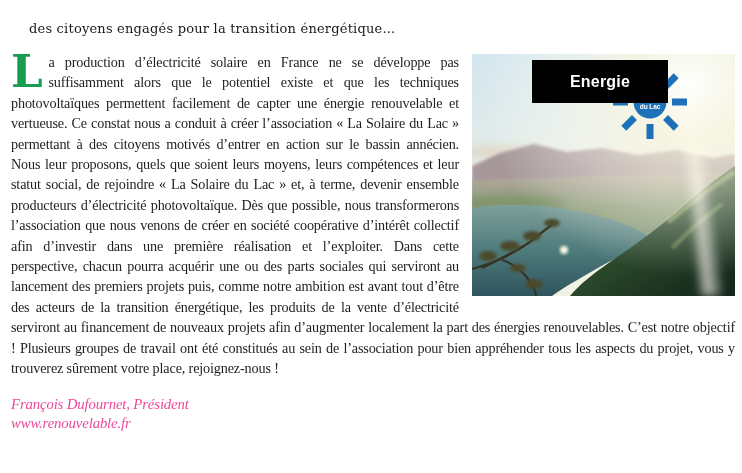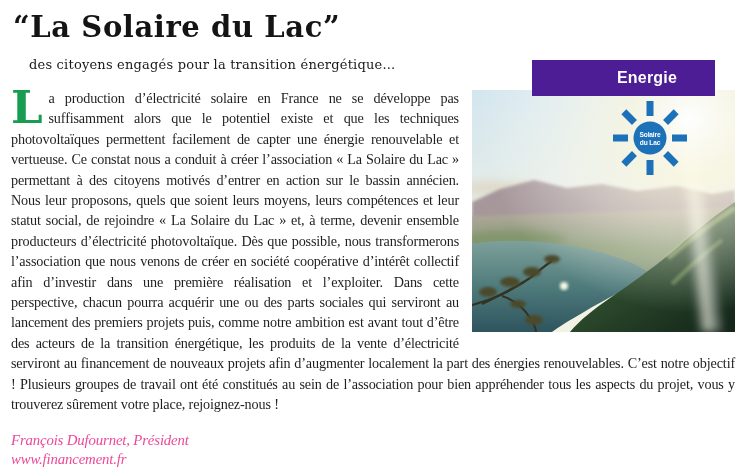--- a/index.html
+++ b/index.html
@@ -29,31 +29,30 @@
     letter-spacing: 0.2px;
     color: #1a1a1a;
     margin: 11px 0 0 18px;
     line-height: 20px;
   }
   .badge {
     position: absolute;
     left: 532px;
     top: 60px;
     width: 136px;
-    height: 36px;
-    background: #4c1d95;
+    height: 43px;
+    background: #000000;
     color: #ffffff;
     font-family: "Liberation Sans", sans-serif;
     font-weight: bold;
     font-size: 16px;
     display: flex;
     align-items: center;
     justify-content: center;
     letter-spacing: 0.2px;
-    padding-left: 47px;
   }
   .article {
     margin-top: 13px;
     font-size: 14.2px;
     letter-spacing: -0.15px;
     line-height: 20.4px;
     text-align: justify;
     color: #1e1e1e;
   }
   .media {
@@ -80,21 +79,20 @@
     line-height: 19px;
     color: #ec4899;
   }
   .sig-line { display: block; }
 </style>
 </head>
 <body>
 
 <div class="page">
 
-  <h1 class="title">“La Solaire du Lac”</h1>
 
   <div class="subtitle">des citoyens engagés pour la transition énergétique...</div>
 
   <div class="badge">
     <span>Energie</span>
   </div>
 
   <div class="article">
 
     <svg class="media" viewBox="0 0 263 242" xmlns="http://www.w3.org/2000/svg">
@@ -195,18 +193,18 @@
         </g>
         <text x="178" y="47" text-anchor="middle" font-family="Liberation Sans, sans-serif" font-size="6.6" font-weight="bold" fill="#ffffff">Solaire</text>
         <text x="178" y="54.5" text-anchor="middle" font-family="Liberation Sans, sans-serif" font-size="6.6" font-weight="bold" fill="#ffffff">du Lac</text>
       </g>
     </svg>
 
     <span class="dropcap">L</span><span>a production d’électricité solaire en France ne se développe pas suffisamment alors que le potentiel existe et que les techniques photovoltaïques permettent facilement de capter une énergie renouvelable et vertueuse. Ce constat nous a conduit à créer l’association « La Solaire du Lac » permettant à des citoyens motivés d’entrer en action sur le bassin annécien. Nous leur proposons, quels que soient leurs moyens, leurs compétences et leur statut social, de rejoindre « La Solaire du Lac » et, à terme, devenir ensemble producteurs d’électricité photovoltaïque. Dès que possible, nous transformerons l’association que nous venons de créer en société coopérative d’intérêt collectif afin d’investir dans une première réalisation et l’exploiter. Dans cette perspective, chacun pourra acquérir une ou des parts sociales qui serviront au lancement des premiers projets puis, comme notre ambition est avant tout d’être des acteurs de la transition énergétique, les produits de la vente d’électricité serviront au financement de nouveaux projets afin d’augmenter localement la part des énergies renouvelables. C’est notre objectif ! Plusieurs groupes de travail ont été constitués au sein de l’association pour bien appréhender tous les aspects du projet, vous y trouverez sûrement votre place, rejoignez-nous !</span>
 
     <div class="signature">
       <span class="sig-line">François Dufournet, Président</span>
-      <span class="sig-line">www.financement.fr</span>
+      <span class="sig-line">www.renouvelable.fr</span>
     </div>
 
   </div>
 
 </div>
 
 </body></html>

